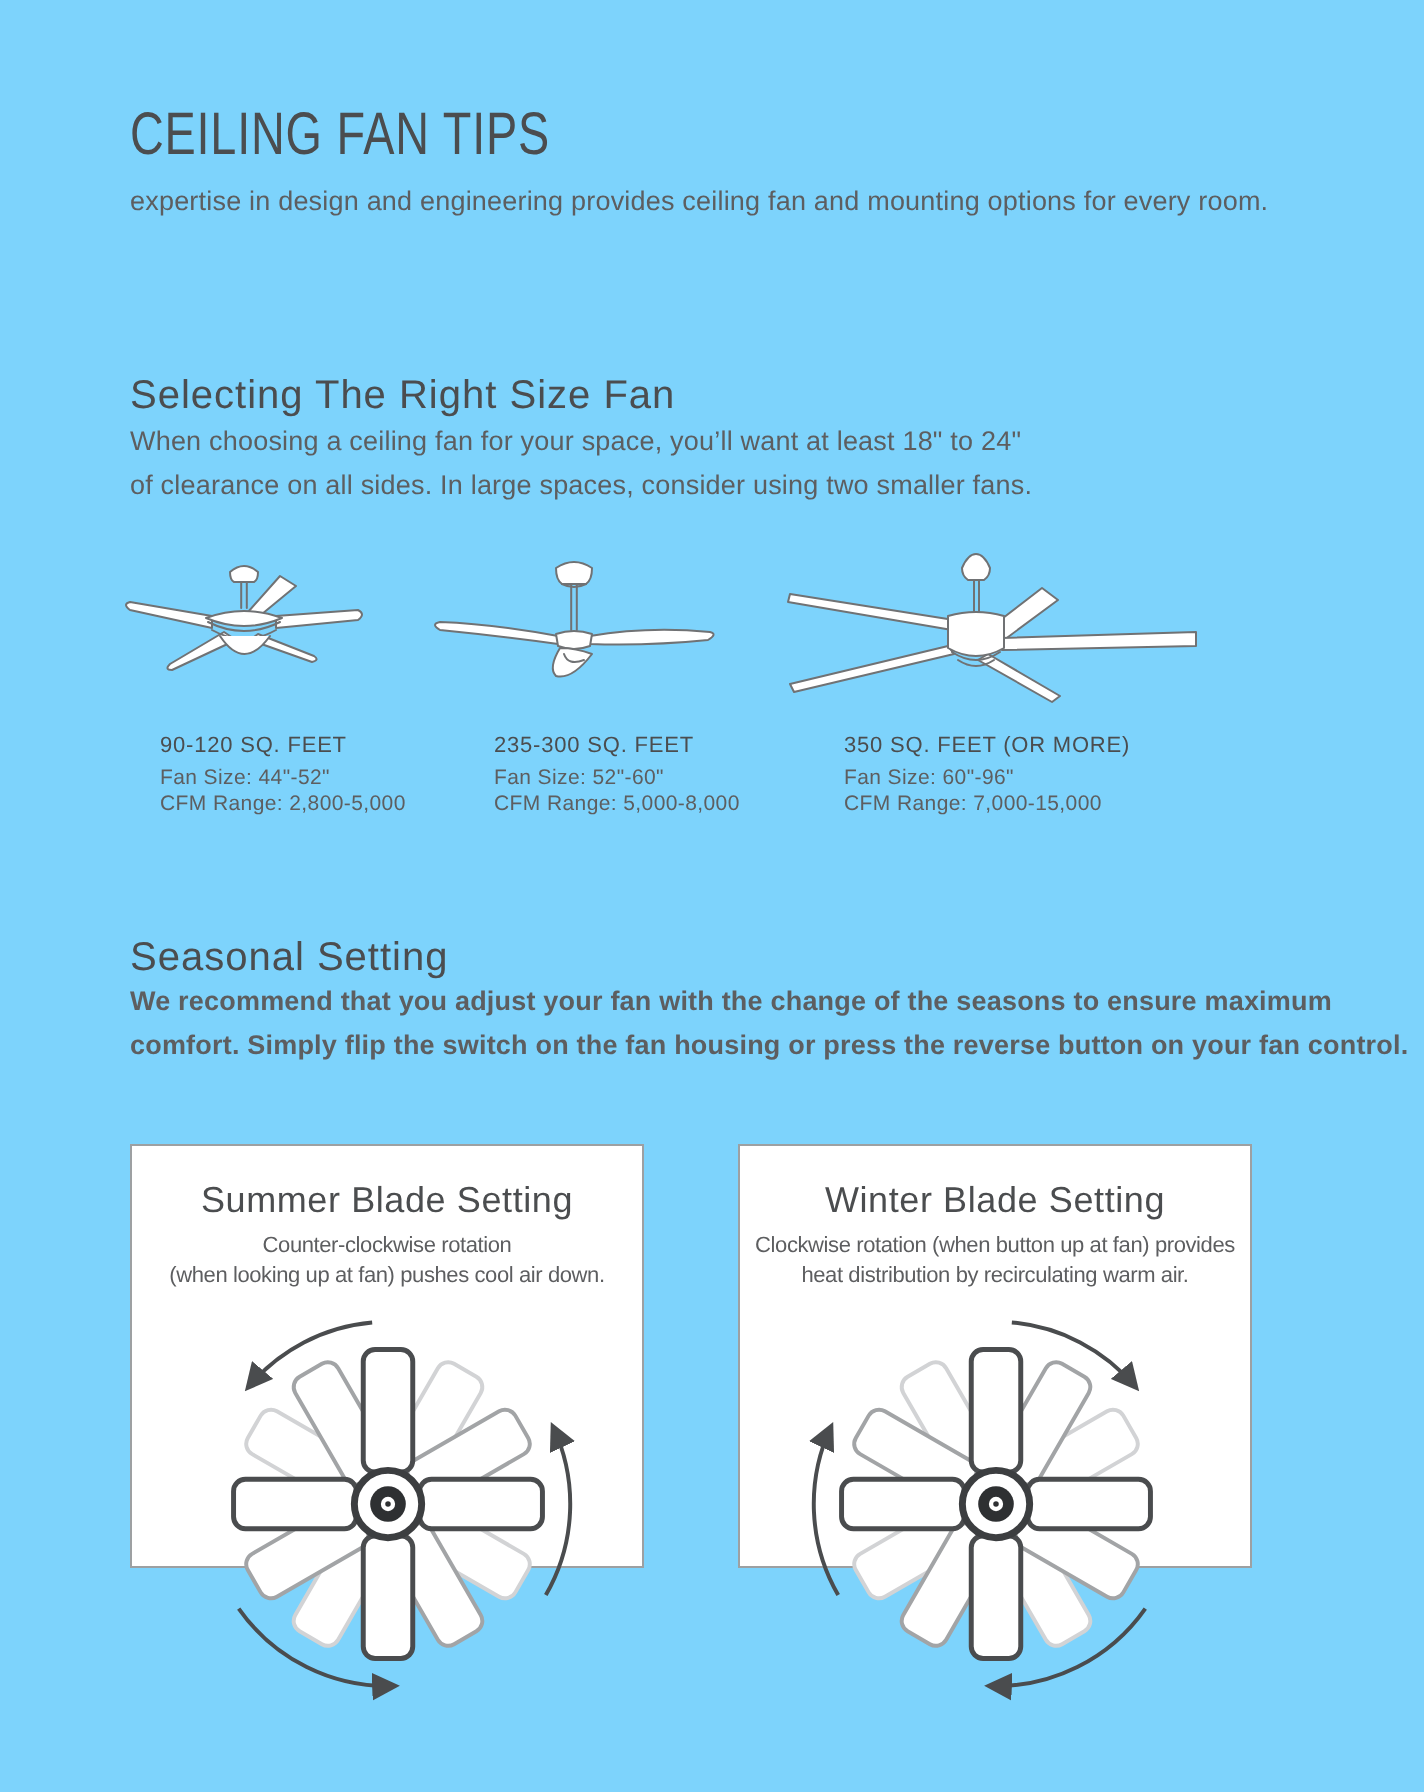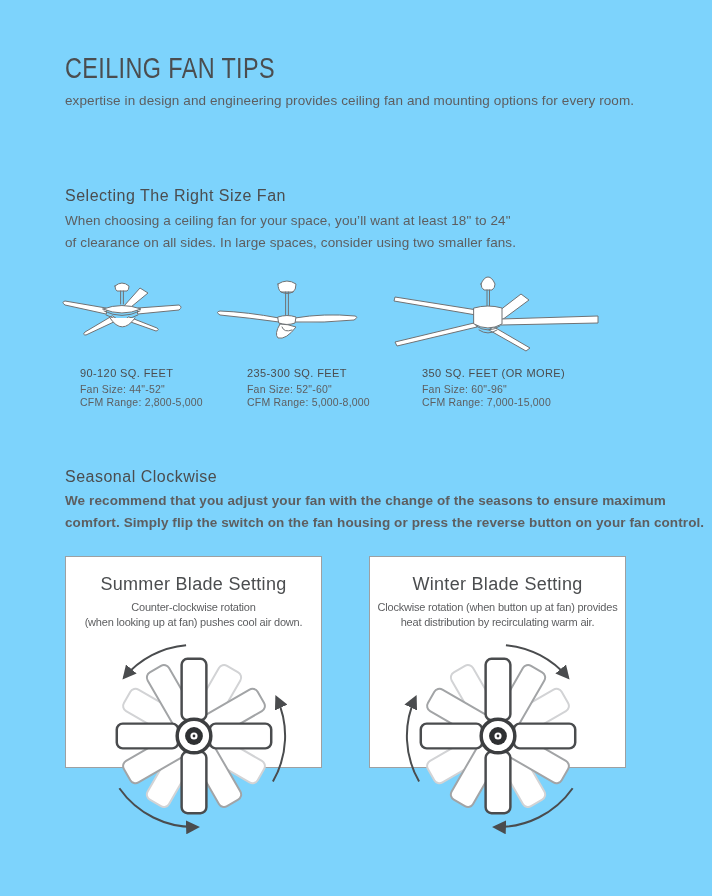--- a/index.html
+++ b/index.html
@@ -33,21 +33,21 @@
   .body-line {
     font-size: 13.5px;
     line-height: 23px;
     letter-spacing: 0.1px;
     color: #5d5e60;
     white-space: nowrap;
   }
   .section-heading {
     position: absolute;
     margin: 0;
-    font-size: 16px;
+    font-size: 20px;
     font-weight: 400;
     letter-spacing: 0.5px;
     color: #4b4d4f;
     white-space: nowrap;
   }
   #sizing-heading { left: 65px; top: 187px; }
   #sizing-body { position: absolute; left: 65px; top: 210px; }
   #sizing-body .body-line { line-height: 21.5px; }
   #seasonal-heading { left: 65px; top: 468px; }
   #seasonal-body { position: absolute; left: 65px; top: 490px; }
@@ -73,21 +73,21 @@
   .spec-line {
     font-size: 10.5px;
     line-height: 13px;
     letter-spacing: 0.2px;
     color: #5d5e60;
     white-space: nowrap;
   }
 
   .season-card {
     position: absolute;
-    top: 556px;
+    top: 572px;
     width: 257px;
     height: 212px;
     box-sizing: border-box;
     border: 1px solid #9da0a2;
     background: #ffffff;
     text-align: center;
   }
   #summer-card { left: 65px; }
   #winter-card { left: 369px; }
   .card-heading {
@@ -186,21 +186,21 @@
     <div class="spec-area">235-300 SQ. FEET</div>
     <div class="spec-line">Fan Size: 52"-60"</div>
     <div class="spec-line">CFM Range: 5,000-8,000</div>
   </div>
   <div class="spec-col" id="spec-col-3">
     <div class="spec-area">350 SQ. FEET (OR MORE)</div>
     <div class="spec-line">Fan Size: 60"-96"</div>
     <div class="spec-line">CFM Range: 7,000-15,000</div>
   </div>
 
-  <h2 class="section-heading" id="seasonal-heading">Seasonal Clockwise</h2>
+  <h2 class="section-heading" id="seasonal-heading">Seasonal Setting</h2>
   <div id="seasonal-body">
     <div class="body-line">We recommend that you adjust your fan with the change of the seasons to ensure maximum</div>
     <div class="body-line">comfort. Simply flip the switch on the fan housing or press the reverse button on your fan control.</div>
   </div>
 
   <div class="season-card" id="summer-card">
     <div class="card-heading">Summer Blade Setting</div>
     <div class="card-line">Counter-clockwise rotation</div>
     <div class="card-line">(when looking up at fan) pushes cool air down.</div>
     <svg class="fan-diagram" width="198" height="198" viewBox="-100 -100 200 200">

